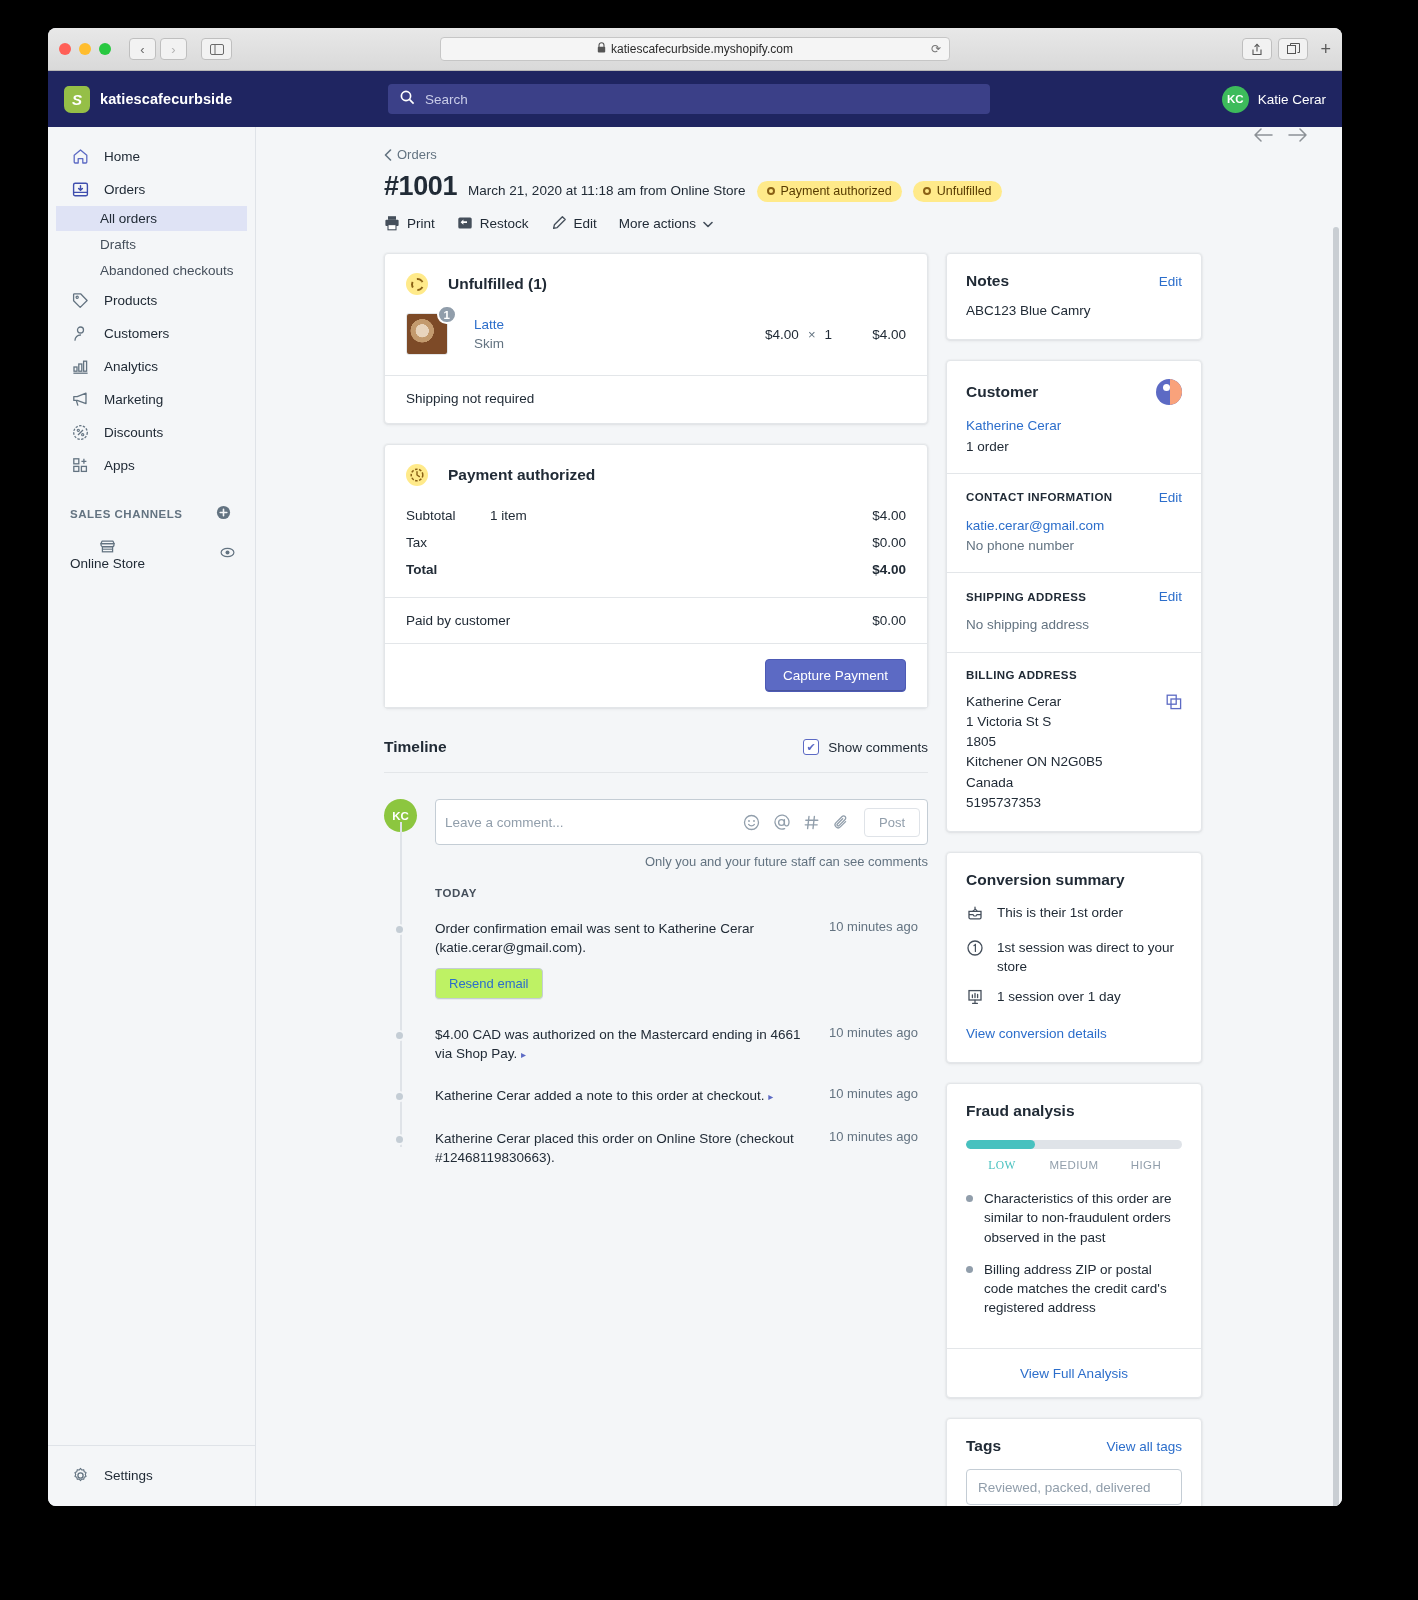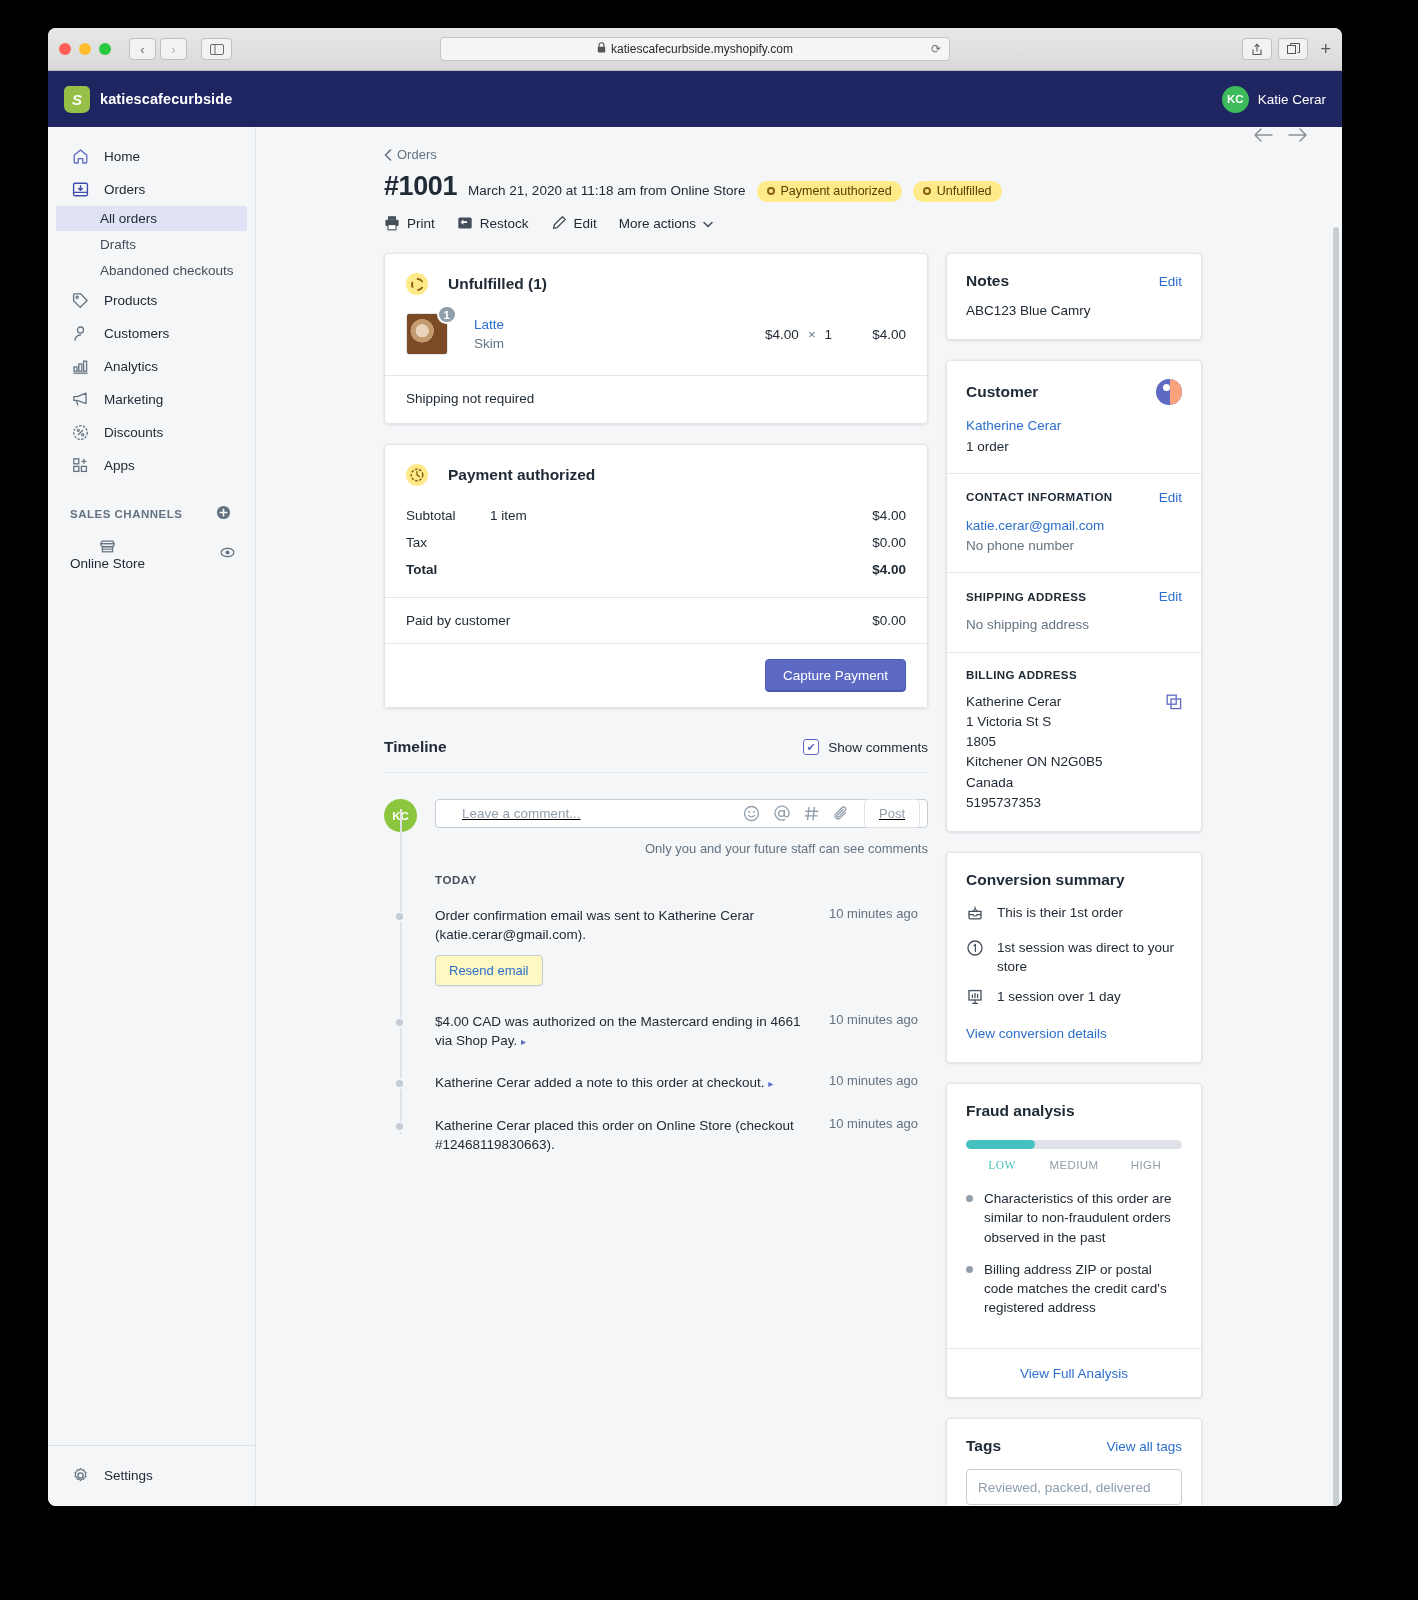--- a/index.html
+++ b/index.html
@@ -228,24 +228,23 @@
     background: #fff; display: flex; align-items: center; justify-content: center;
     color: #5c6ac4; font-size: 11px; line-height: 1;
   }
   .composer-row { display: flex; gap: 18px; padding: 26px 0 0; position: relative; }
   .avatar-sm {
     width: 33px; height: 33px; border-radius: 50%; background: #8cc63f;
     color: #fff; font-size: 11.5px; font-weight: 700; flex: 0 0 33px;
     display: flex; align-items: center; justify-content: center;
   }
   .composer {
-    flex: 1; height: 29px; background: #fff; border: 1px solid #c4cdd5;
-    border-radius: 4px; display: flex; align-items: center; padding: 0 7px 0 26px;
+    flex: 1; height: 46px; background: #fff; border: 1px solid #c4cdd5;
+    border-radius: 4px; display: flex; align-items: center; padding: 0 7px 0 9px;
     gap: 2px;
-    text-decoration: underline;
   }
   .composer-ph { flex: 1; font-size: 13.5px; color: #919eab; }
   .comp-ico { width: 28px; height: 28px; display:flex; align-items:center; justify-content:center; color:#919eab; cursor:pointer;}
   .post-btn {
     border: 1px solid #dfe3e8; background: #fff; border-radius: 4px;
     font-size: 13px; color: #919eab; padding: 6px 14px; margin-left: 6px;
     font-family: inherit;
   }
   .composer-hint { text-align: right; font-size: 13px; color: #637381; padding: 9px 0 0; }
 
@@ -257,21 +256,21 @@
   .tl-daylabel { font-size: 11.5px; font-weight: 700; color: #454f5b; letter-spacing: .6px; margin-bottom: 20px;}
   .tl-event { display: flex; position: relative; margin-bottom: 22px; }
   .tl-dot {
     position: absolute; left: -41px; top: 5px;
     width: 11px; height: 11px; border-radius: 50%; background: #c4cdd5;
     border: 2px solid #f4f6f8;
   }
   .tl-text { flex: 1; font-size: 13.5px; color: #212b36; line-height: 1.42; max-width: 380px; }
   .tl-time { font-size: 13px; color: #637381; white-space: nowrap; padding-left: 14px; }
   .resend-btn {
-    margin-top: 11px; border: 1px solid #c4cdd5; background: #fef9c3;
+    margin-top: 11px; border: 1px solid #c4cdd5; background: #bef264;
     border-radius: 4px; font-size: 13px; color: #2c6ecb; padding: 7px 13px;
     font-family: inherit; cursor: pointer;
     box-shadow: 0 1px 0 rgba(22,29,37,.05);
   }
   .caret-sm { color: #5c6ac4; font-size: 10px; }
 
   
   .side-head {
     display: flex; align-items: center; justify-content: space-between;
     padding: 18px 19px 0;
@@ -377,20 +376,29 @@
       </div>
       <div class="plus-tab">+</div>
     </div>
   </div>
 
   <div class="topbar">
     <div class="brand">
       <div class="shopify-bag">S</div>
       <div class="brand-name">katiescafecurbside</div>
     </div>
+    <div class="search-wrap">
+      <span>
+        <svg width="15" height="15" viewBox="0 0 15 15">
+            <circle cx="6" cy="6" r="4.6" fill="none" stroke="#fff" stroke-width="1.7"></circle>
+            <line x1="9.4" y1="9.4" x2="13.6" y2="13.6" stroke="#fff" stroke-width="1.7"></line>
+          </svg>
+      </span>
+      <input class="search-input" placeholder="Search" style="">
+    </div>
     <div class="user">
       <div class="avatar-kc">KC</div>
       <div class="user-name">Katie Cerar</div>
     </div>
   </div>
 
   <div class="body">
 
     <div class="sidebar">
 

